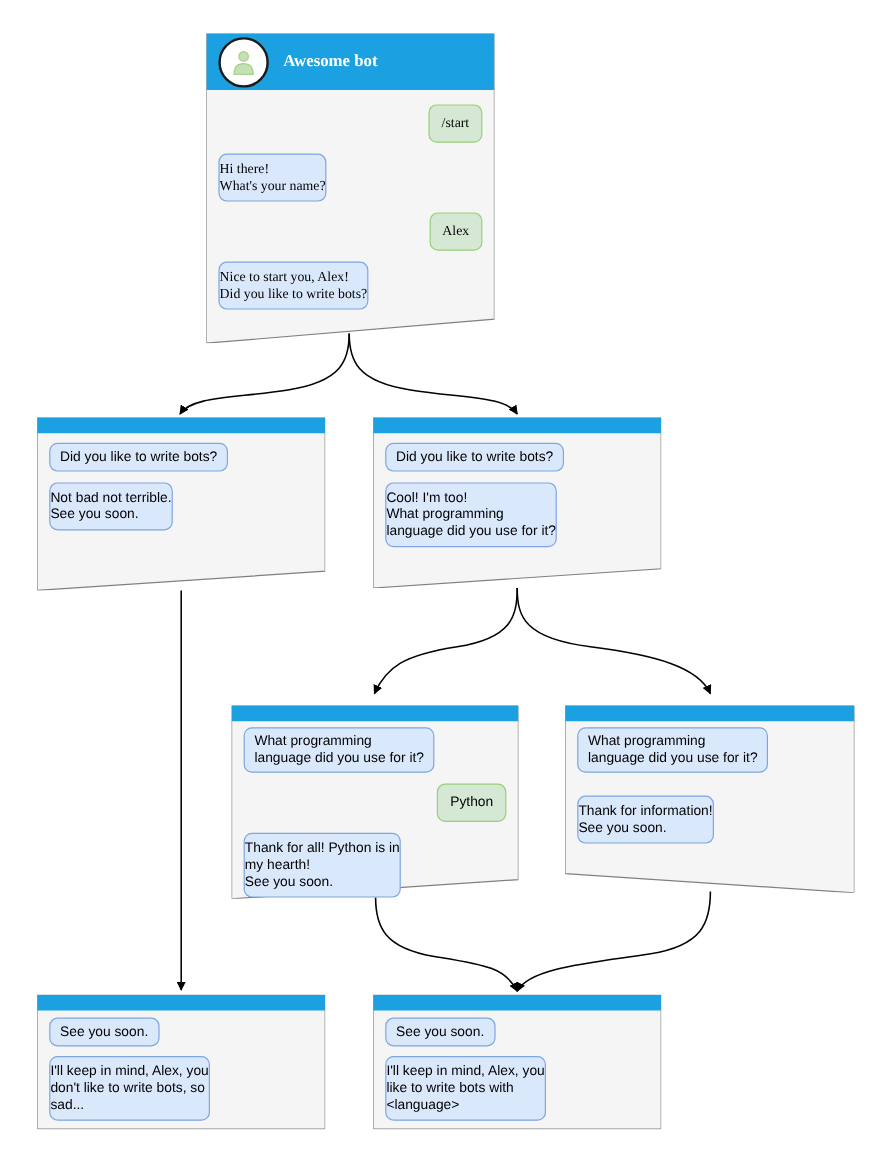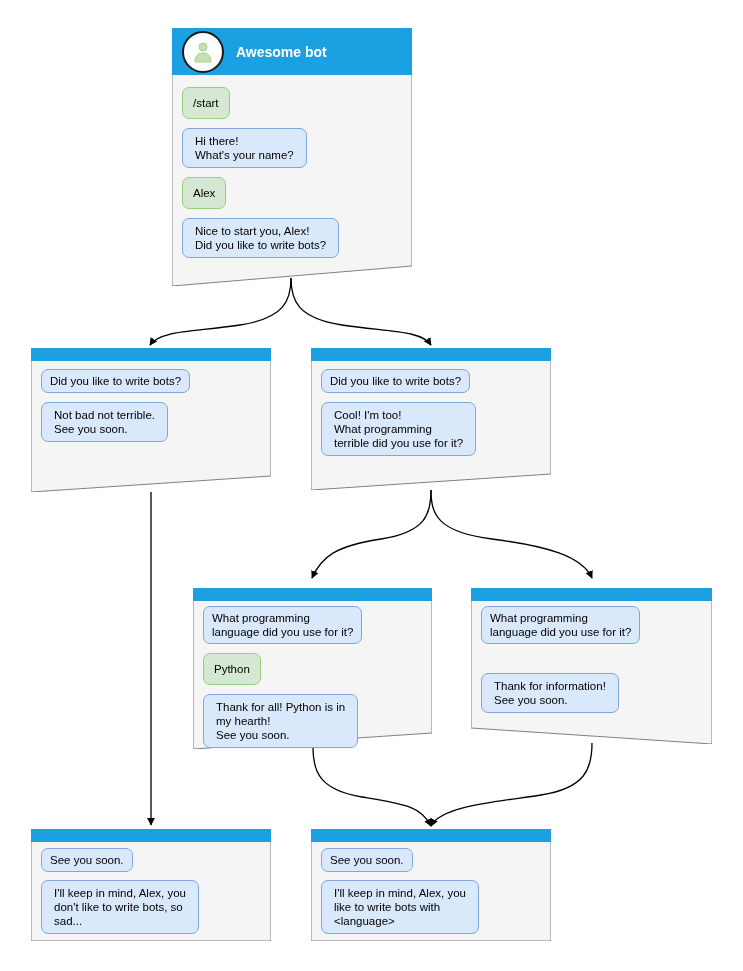--- a/index.html
+++ b/index.html
@@ -86,28 +86,28 @@
   .messages {
     position: relative;
     box-sizing: border-box;
     padding: 10px 10px 12px 10px;
     display: flex;
     flex-direction: column;
     gap: 9px;
   }
   .msg-row { display: flex; }
   .msg-row.left  { justify-content: flex-start; }
-  .msg-row.right { }
+  .msg-row.right { justify-content: flex-end; }
 
   .bubble {
     box-sizing: border-box;
     font-size: 11.5px;
     line-height: 14px;
     color: #000000;
-    padding: 5px 12px;
+    padding: 5px 0;
     border-radius: 7px;
     white-space: pre-line;
     max-width: 205px;
   }
   .bubble.bot {
     background: #dae8fc;
     border: 1px solid #7ea6e0;
   }
   .bubble.user {
     background: #d5e8d4;
@@ -136,21 +136,21 @@
 
     <path d="M 431 490 C 431 514 426 532 381 539 C 336 546 322 556 312 578" fill="none" stroke="#000000" stroke-width="1.3" marker-end="url(#arrow)"></path>
 
     <path d="M 431 490 C 431 514 437 532 492 539 C 547 546 582 556 592 578" fill="none" stroke="#000000" stroke-width="1.3" marker-end="url(#arrow)"></path>
 
     <path d="M 313 748 C 313 772 320 790 362 797 C 404 804 421 806 431 826" fill="none" stroke="#000000" stroke-width="1.3" marker-end="url(#arrow)"></path>
 
     <path d="M 592 743 C 592 768 586 788 541 795 C 496 802 441 806 431 826" fill="none" stroke="#000000" stroke-width="1.3" marker-end="url(#arrow)"></path>
   </svg>
 
-  <div class="card" style="left:172px; top:28px; width:240px; height:258px;">
+  <div class="card" style="left:172px; top:28px; width:240px; height:258px;font-family:Liberation Serif, serif;">
     <svg class="card-shape" viewBox="0 0 240 258" preserveAspectRatio="none" xmlns="http://www.w3.org/2000/svg">
       <path d="M 0 0 L 240 0 L 240 238 L 0 258 Z" fill="#f5f5f5" stroke="#808080" stroke-width="1"></path>
       <path d="M 0 0 L 240 0 L 240 47 L 0 47 Z" fill="#1ba1e2"></path>
     </svg>
     <div class="card-inner">
       <div class="card-header">
         <div class="avatar">
           <svg width="24" height="24" viewBox="0 0 24 24" xmlns="http://www.w3.org/2000/svg">
             <circle cx="12" cy="7" r="4" fill="#c5e0b4" stroke="#a9d18e" stroke-width="1"></circle>
             <path d="M 4 22 C 4 15 8 13 12 13 C 16 13 20 15 20 22 Z" fill="#c5e0b4" stroke="#a9d18e" stroke-width="1"></path>
@@ -203,21 +203,21 @@
     </svg>
     <div class="card-inner">
       <div class="card-header thin"></div>
       <div class="messages" style="padding-top:8px;">
         <div class="msg-row left">
           <div class="bubble bot tight">Did you like to write bots?</div>
         </div>
         <div class="msg-row left">
           <div class="bubble bot">Cool! I'm too!
 What programming
-terrible did you use for it?</div>
+language did you use for it?</div>
         </div>
       </div>
     </div>
   </div>
 
   <div class="card" style="left:193px; top:588px; width:239px; height:161px;">
     <svg class="card-shape" viewBox="0 0 239 161" preserveAspectRatio="none" xmlns="http://www.w3.org/2000/svg">
       <path d="M 0 0 L 239 0 L 239 145 L 0 161 Z" fill="#f5f5f5" stroke="#808080" stroke-width="1"></path>
       <path d="M 0 0 L 239 0 L 239 13 L 0 13 Z" fill="#1ba1e2"></path>
     </svg>
@@ -245,21 +245,21 @@
       <path d="M 0 0 L 241 0 L 241 156 L 0 140 Z" fill="#f5f5f5" stroke="#808080" stroke-width="1"></path>
       <path d="M 0 0 L 241 0 L 241 13 L 0 13 Z" fill="#1ba1e2"></path>
     </svg>
     <div class="card-inner">
       <div class="card-header thin"></div>
       <div class="messages" style="padding-top:5px;">
         <div class="msg-row left">
           <div class="bubble bot tight">What programming
 language did you use for it?</div>
         </div>
-        <div class="msg-row left" style="margin-top:20px;">
+        <div class="msg-row left" style="margin-top:10px;">
           <div class="bubble bot">Thank for information!
 See you soon.</div>
         </div>
       </div>
     </div>
   </div>
 
   <div class="card" style="left:31px; top:829px; width:240px; height:112px;">
     <svg class="card-shape" viewBox="0 0 240 112" preserveAspectRatio="none" xmlns="http://www.w3.org/2000/svg">
       <path d="M 0 0 L 240 0 L 240 112 L 0 112 Z" fill="#f5f5f5" stroke="#808080" stroke-width="1"></path>

